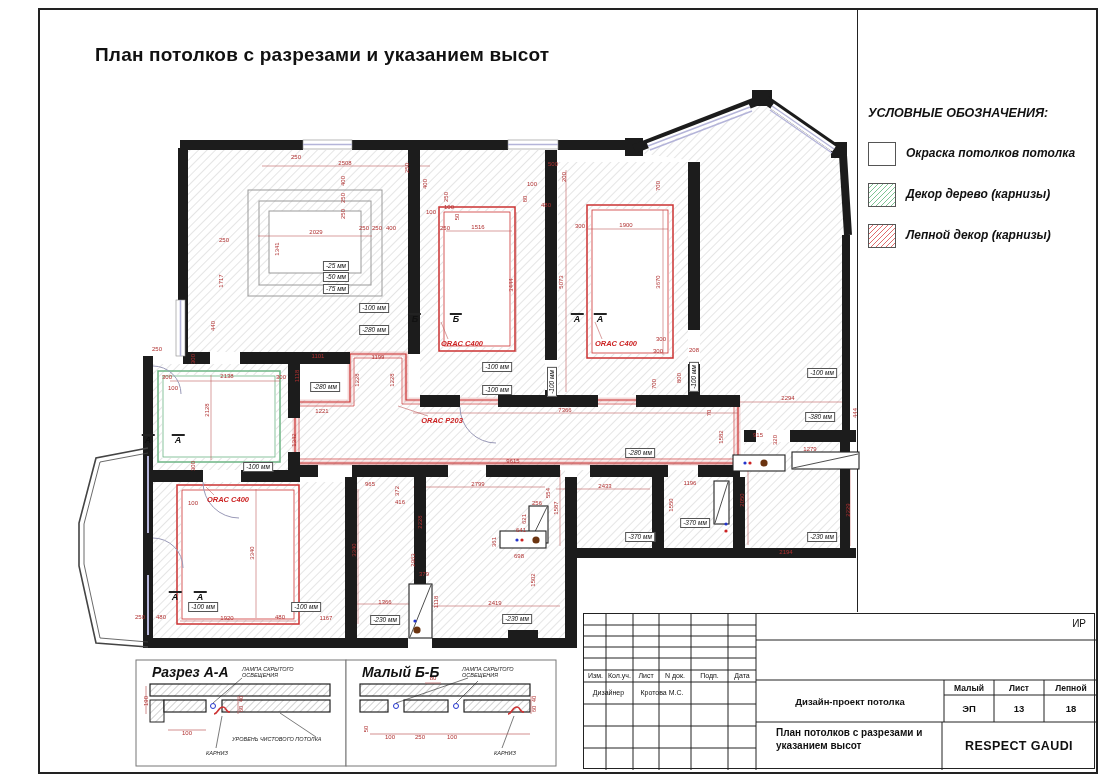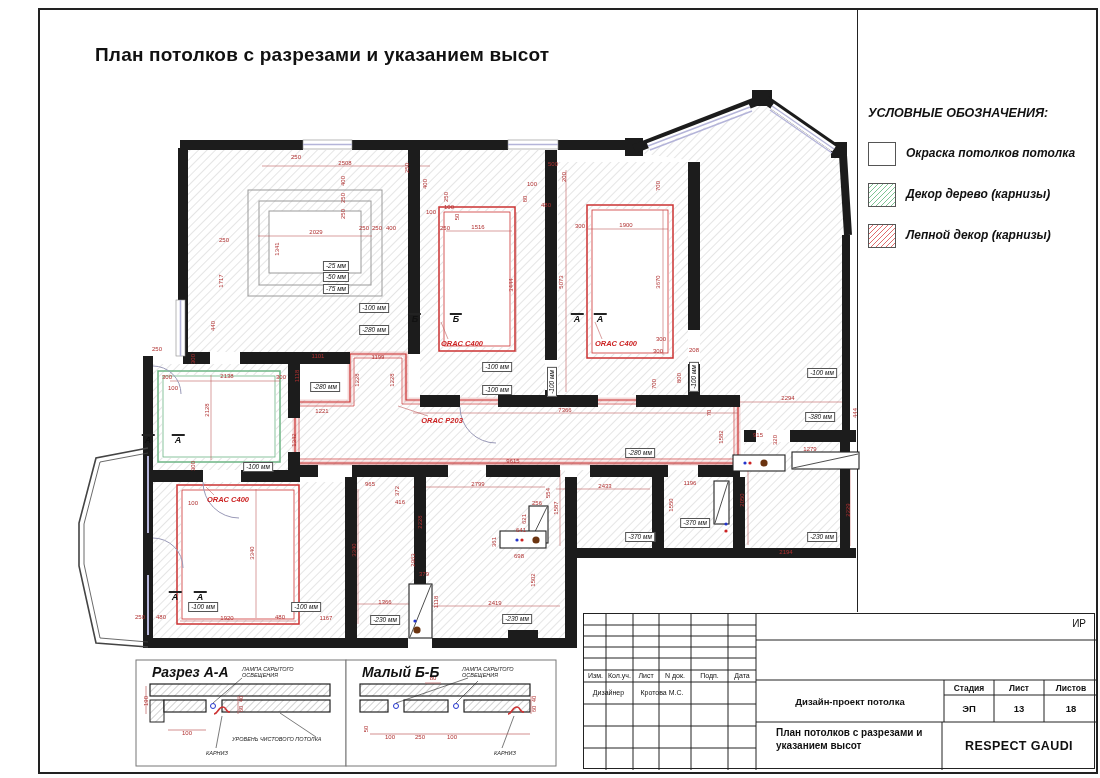--- a/index.html
+++ b/index.html
@@ -476,23 +476,23 @@
         <line x1="172" y1="108" x2="512" y2="108"></line>
         <line x1="360" y1="66" x2="360" y2="108"></line>
           <line x1="410" y1="66" x2="410" y2="108"></line>
         <line x1="460" y1="66" x2="460" y2="108"></line>
         <line x1="360" y1="81" x2="512" y2="81"></line>
         <line x1="358" y1="108" x2="358" y2="156"></line>
       </g>
     </svg>
     <span class="tb-code">ИР</span>
     <span class="tb-proj">Дизайн-проект потолка</span>
-    <span class="tb-h" style="left:360px;top:69px;">Стадия</span>
+    <span class="tb-h" style="left:360px;top:69px;">Малый</span>
     <span class="tb-h" style="left:410px;top:69px;">Лист</span>
-    <span class="tb-h" style="left:462px;top:69px;">Листов</span>
+    <span class="tb-h" style="left:462px;top:69px;">Лепной</span>
     <span class="tb-v" style="left:360px;top:89px;">ЭП</span>
     <span class="tb-v" style="left:410px;top:89px;">13</span>
     <span class="tb-v" style="left:462px;top:89px;">18</span>
     <span class="tb-sheettitle">План потолков с разрезами и
 указанием высот</span>
     <span class="tb-company">RESPECT GAUDI</span>
     <span class="tb-col" style="left:1px;top:58px;width:21px;">Изм.</span>
     <span class="tb-col" style="left:22px;top:58px;width:27px;">Кол.уч.</span>
     <span class="tb-col" style="left:49px;top:58px;width:26px;">Лист</span>
     <span class="tb-col" style="left:75px;top:58px;width:32px;">N док.</span>

